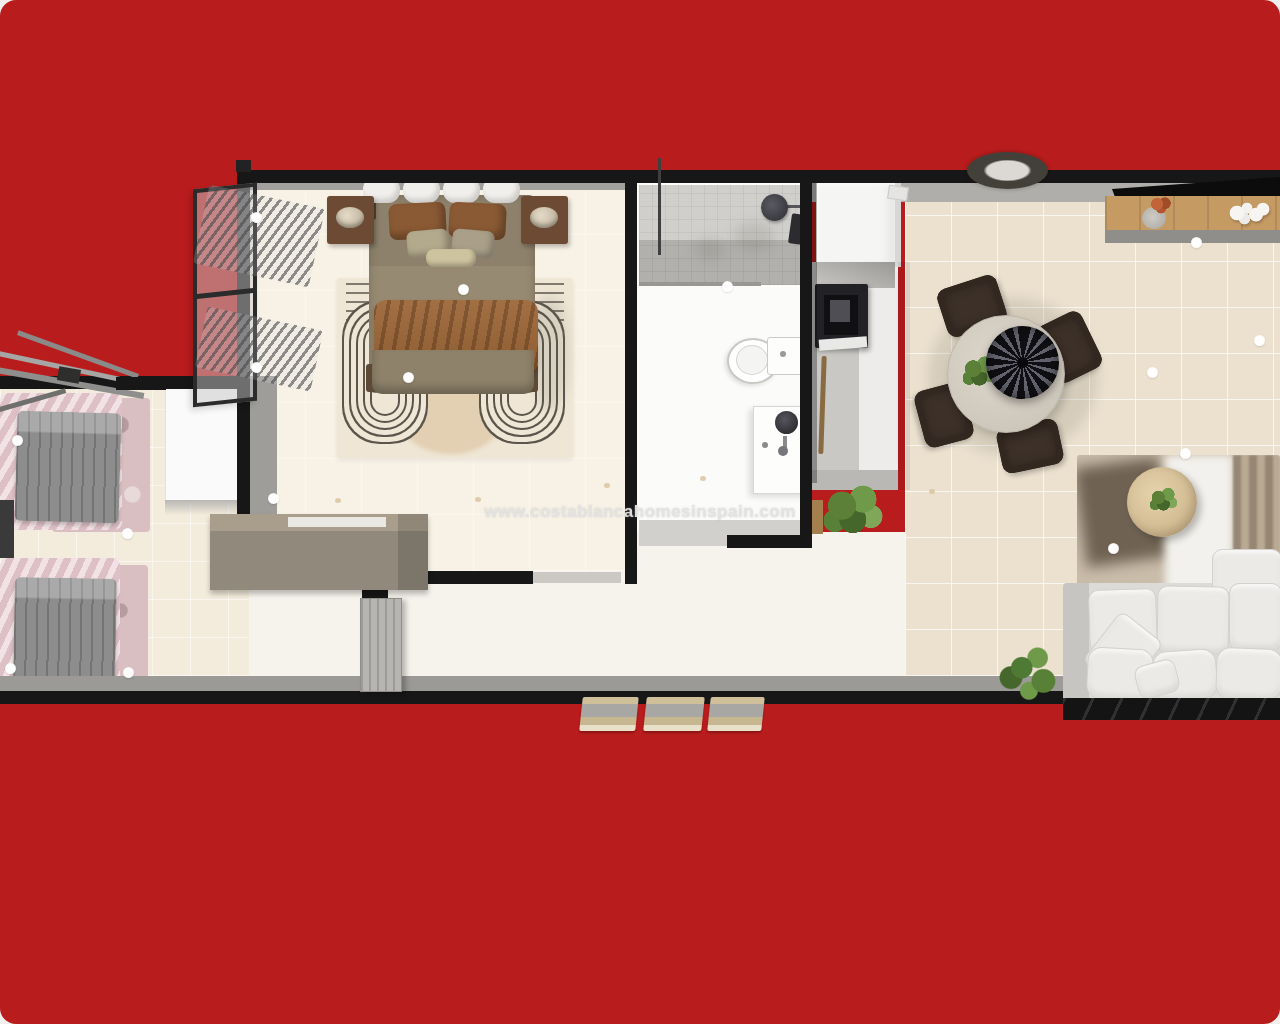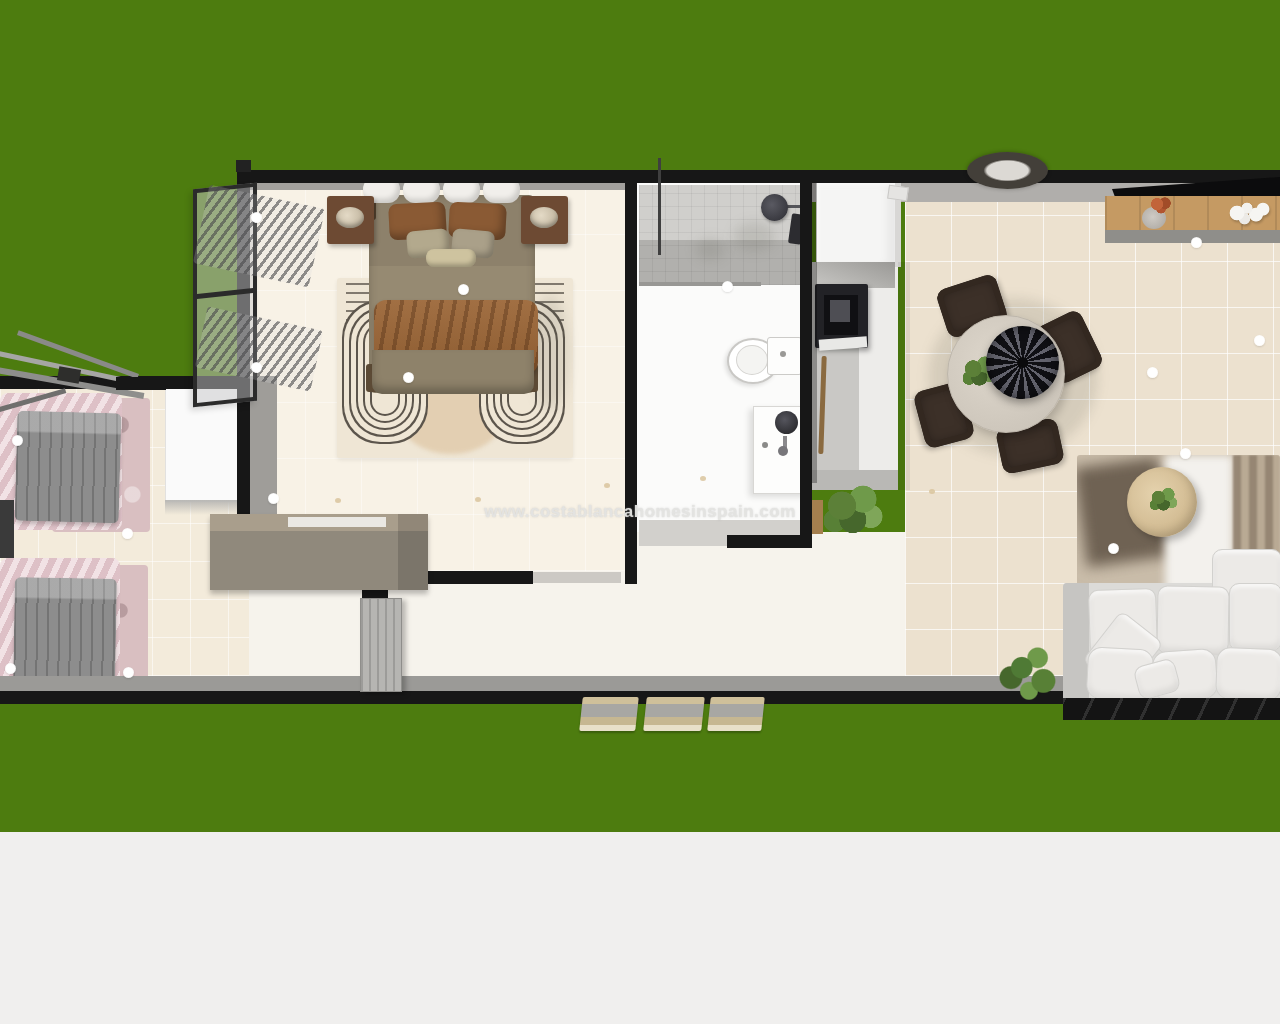--- a/index.html
+++ b/index.html
@@ -1,17 +1,17 @@
 <!DOCTYPE html>
 <html><head>
 <meta charset="utf-8">
 <style>
   html,body{margin:0;padding:0;background:#f0efee;width:1280px;height:1024px;overflow:hidden;
     font-family:"Liberation Sans", sans-serif;}
-  .plan{position:relative;width:1280px;height:832px;background:#4d7c0f;}
+  .plan{position:relative;width:1280px;height:1024px;background:#b91c1c;border-radius:16px;}
   .abs{position:absolute;}
   .wall{position:absolute;background:#171717;}
   .dot{position:absolute;width:11px;height:11px;border-radius:50%;
     background:radial-gradient(circle,#ffffff 0 55%,rgba(255,255,255,.45) 100%);
     box-shadow:0 1px 2px rgba(0,0,0,.12);}
   .speck{position:absolute;width:6px;height:5px;border-radius:50%;background:#d9c49c;opacity:.85;}
   .soft{position:absolute;background:rgba(90,85,75,.15);filter:blur(6px);border-radius:50%;}
   .plant{position:absolute;background:
     radial-gradient(circle at 30% 40%, #5c8038 0 26%, transparent 27%),
     radial-gradient(circle at 65% 28%, #6f9a4a 0 24%, transparent 25%),

